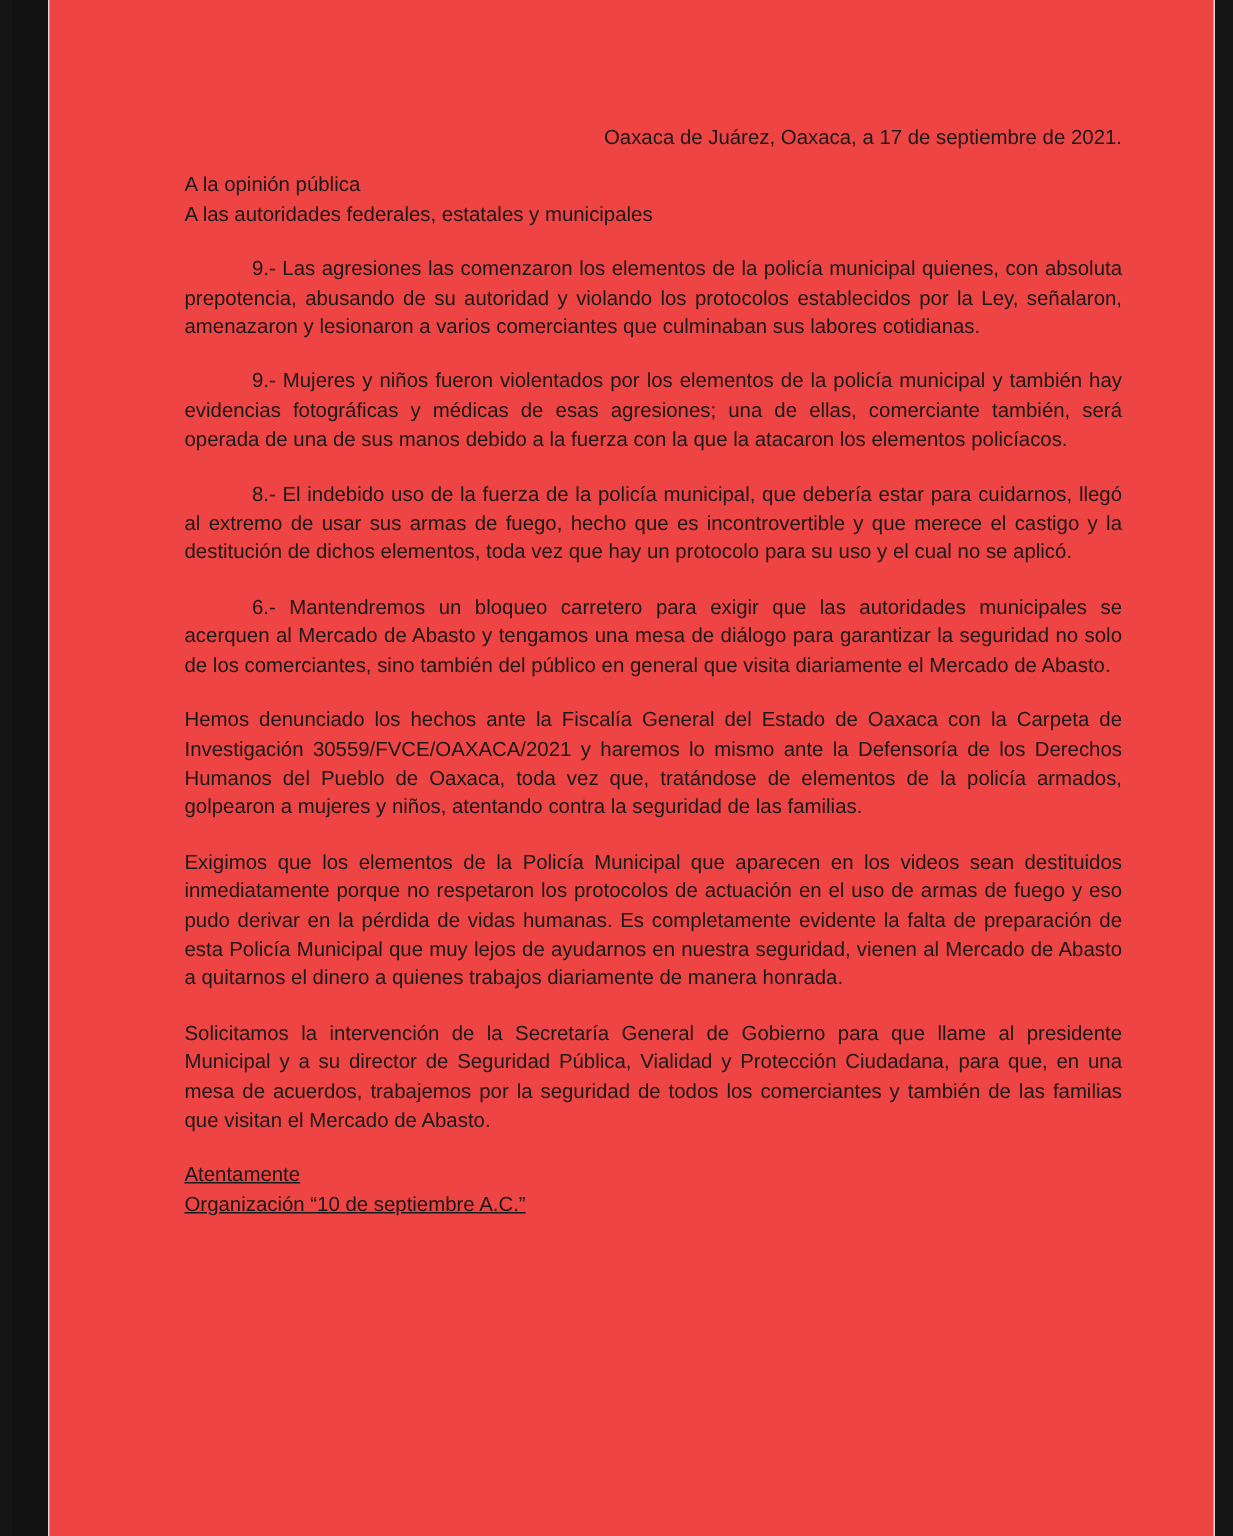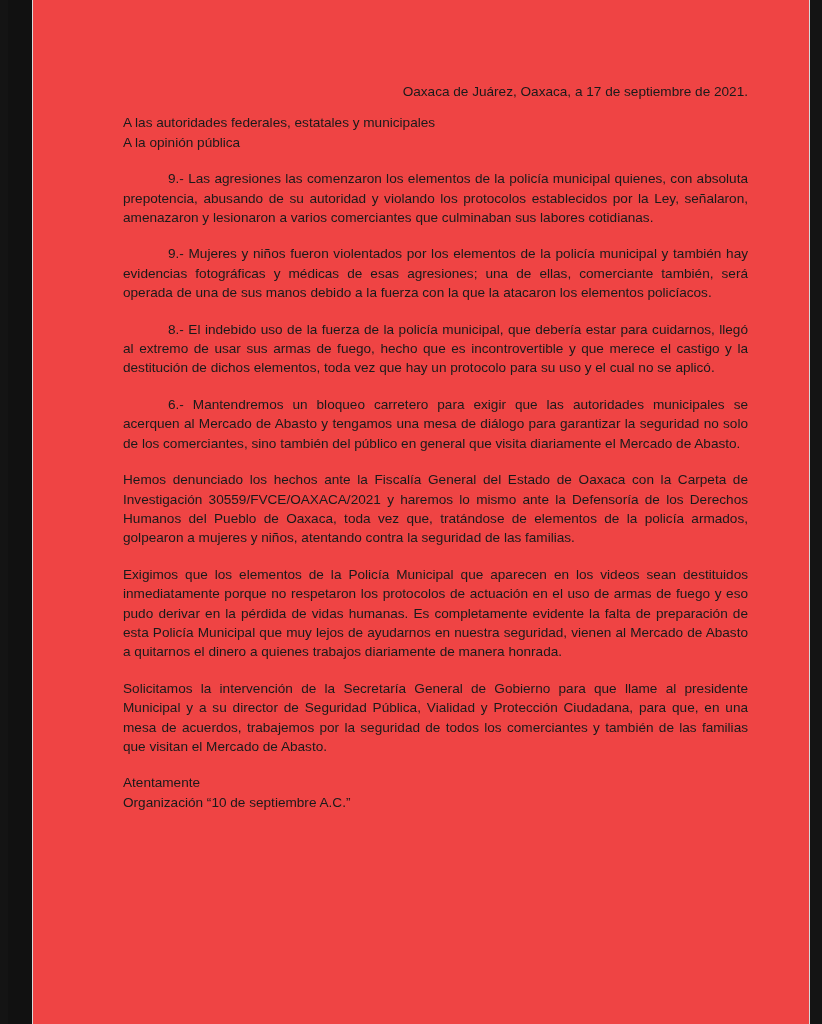--- a/index.html
+++ b/index.html
@@ -79,42 +79,43 @@
   }
   .para.indented {
     text-indent: 45px;
   }
   .para.flush {
     text-indent: 0;
   }
 
   .closing-block {
     margin: 0;
+    text-decoration: underline;
   }
   .closing-line {
     text-align: left;
     margin: 0;
   }
 </style>
 </head>
 <body>
 
 <div class="scan-frame">
 
   <div class="edge-strip left"></div>
   <div class="edge-strip right"></div>
 
   <div class="page-sheet">
     <div class="page-body">
 
       <p class="dateline">Oaxaca de Juárez, Oaxaca, a 17 de septiembre de 2021.</p>
 
       <div class="addressee-block">
+        <p class="addressee-line">A la opinión pública</p>
         <p class="addressee-line">A las autoridades federales, estatales y municipales</p>
-        <p class="addressee-line">A la opinión pública</p>
       </div>
 
 
       <p class="para indented">9.- Las agresiones las comenzaron los elementos de la policía municipal quienes, con absoluta prepotencia, abusando de su autoridad y violando los protocolos establecidos por la Ley, señalaron, amenazaron y lesionaron a varios comerciantes que culminaban sus labores cotidianas.</p>
 
 
       <p class="para indented">9.- Mujeres y niños fueron violentados por los elementos de la policía municipal y también hay evidencias fotográficas y médicas de esas agresiones; una de ellas, comerciante también, será operada de una de sus manos debido a la fuerza con la que la atacaron los elementos policíacos.</p>
 
       <p class="para indented">8.- El indebido uso de la fuerza de la policía municipal, que debería estar para cuidarnos, llegó al extremo de usar sus armas de fuego, hecho que es incontrovertible y que merece el castigo y la destitución de dichos elementos, toda vez que hay un protocolo para su uso y el cual no se aplicó.</p>
 

